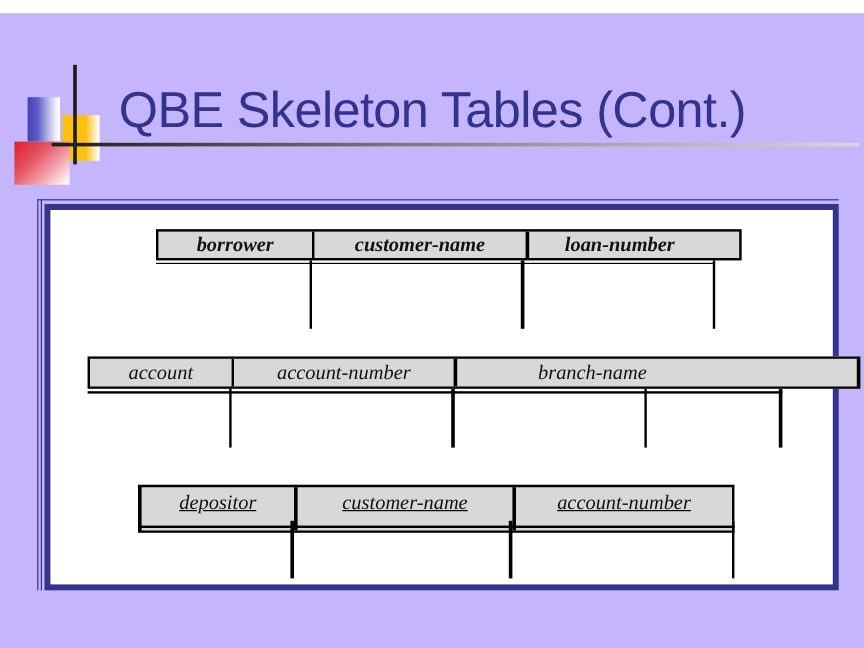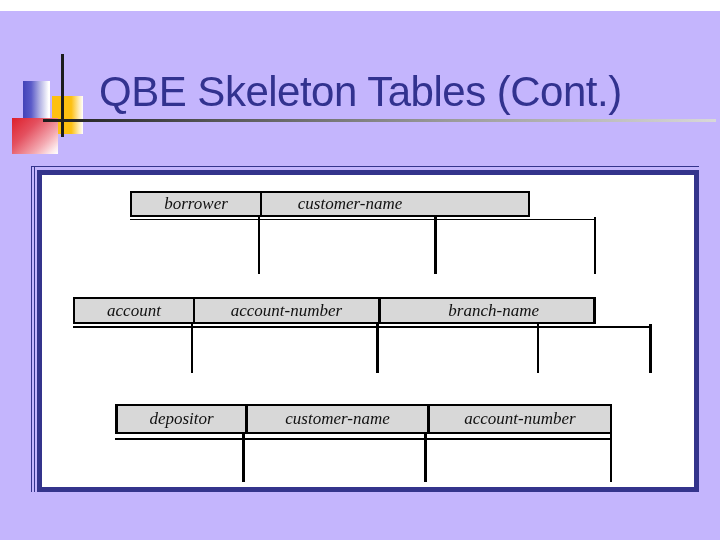--- a/index.html
+++ b/index.html
@@ -39,50 +39,50 @@
   .qbe { position:absolute; }
   .hdr { display:flex; box-sizing:border-box;
          border-top:2px solid #000; border-bottom:2px solid #000; background:#d8d8d8; }
   .cell { box-sizing:border-box; text-align:center;
           font-family:"Liberation Serif", serif; font-style:italic;
           font-size:17px; color:#111; overflow:hidden; white-space:nowrap; }
   .dline { position:absolute; left:0; background:#000; }
   .vl { position:absolute; background:#000; }
 
   
-  .t1 { left:130px; top:180px; width:400px; }
+  .t1 { left:130px; top:180px; width:488px;font-weight:bold; }
   .t1 .hdr { height:26px; border-left:2px solid #000; border-right:2px solid #000; }
   .t1 .cell { line-height:22px; }
   .t1 .c1 { width:128px; }
   .t1 .c2 { width:178px; border-left:2px solid #000; }
   .t1 .c3 { width:154px; border-left:3px solid #000; }
   .t1 .dline { top:28px; width:466px; height:1px; }
   .t1 .vl { top:26px; height:57px; }
   .t1 .vl1 { left:128px; width:2px; }
   .t1 .vl2 { left:304px; width:3px; }
   .t1 .vl3 { left:464px; width:2px; }
 
   
-  .t2 { left:73px; top:286px; width:523px; }
+  .t2 { left:73px; top:286px; width:644px; }
   .t2 .hdr { height:27px; border-left:2px solid #000; border-right:3px solid #000; }
   .t2 .cell { line-height:23px; }
   .t2 .c1 { width:118px; }
   .t2 .c2 { width:185px; border-left:2px solid #000; }
   .t2 .c3 { width:161px; border-left:3px solid #000;text-align:right; }
   .t2 .c4 { width:110px; border-left:2px solid #000; }
   .t2 .dline { top:29px; width:579px; height:2px; }
   .t2 .vl { top:27px; height:49px; }
   .t2 .vl1 { left:118px; width:2px; }
   .t2 .vl2 { left:303px; width:3px; }
   .t2 .vl3 { left:464px; width:2px; }
   .t2 .vl4 { left:576px; width:3px; }
 
   
   .t3 { left:115px; top:393px; width:497px; }
-  .t3 .hdr { height:30px; border-left:3px solid #000; border-right:2px solid #000; }
+  .t3 .hdr { height:40px; border-left:3px solid #000; border-right:2px solid #000;text-decoration:underline; }
   .t3 .cell { line-height:26px; }
   .t3 .c1 { width:127px; }
   .t3 .c2 { width:182px; border-left:3px solid #000; }
   .t3 .c3 { width:183px; border-left:3px solid #000; }
   .t3 .dline { top:34px; width:497px; height:2px; }
   .t3 .vl { top:30px; height:48px; }
   .t3 .vl1 { left:127px; width:3px; }
   .t3 .vl2 { left:309px; width:3px; }
   .t3 .vl3 { left:495px; width:2px; }
 </style>
@@ -101,20 +101,21 @@
 
   <div class="content-box"></div>
   <div class="frame-thin ft-top"></div>
   <div class="frame-thin ft-left1"></div>
   <div class="frame-thin ft-left2"></div>
 
   <div class="qbe t1">
     <div class="hdr">
       <div class="cell c1">borrower</div>
       <div class="cell c2">customer-name</div>
+      <div class="cell c3">loan-number</div>
     </div>
     <div class="dline"></div>
     <div class="vl vl1"></div>
     <div class="vl vl2"></div>
     <div class="vl vl3"></div>
   </div>
 
   <div class="qbe t2">
     <div class="hdr">
       <div class="cell c1">account</div>

